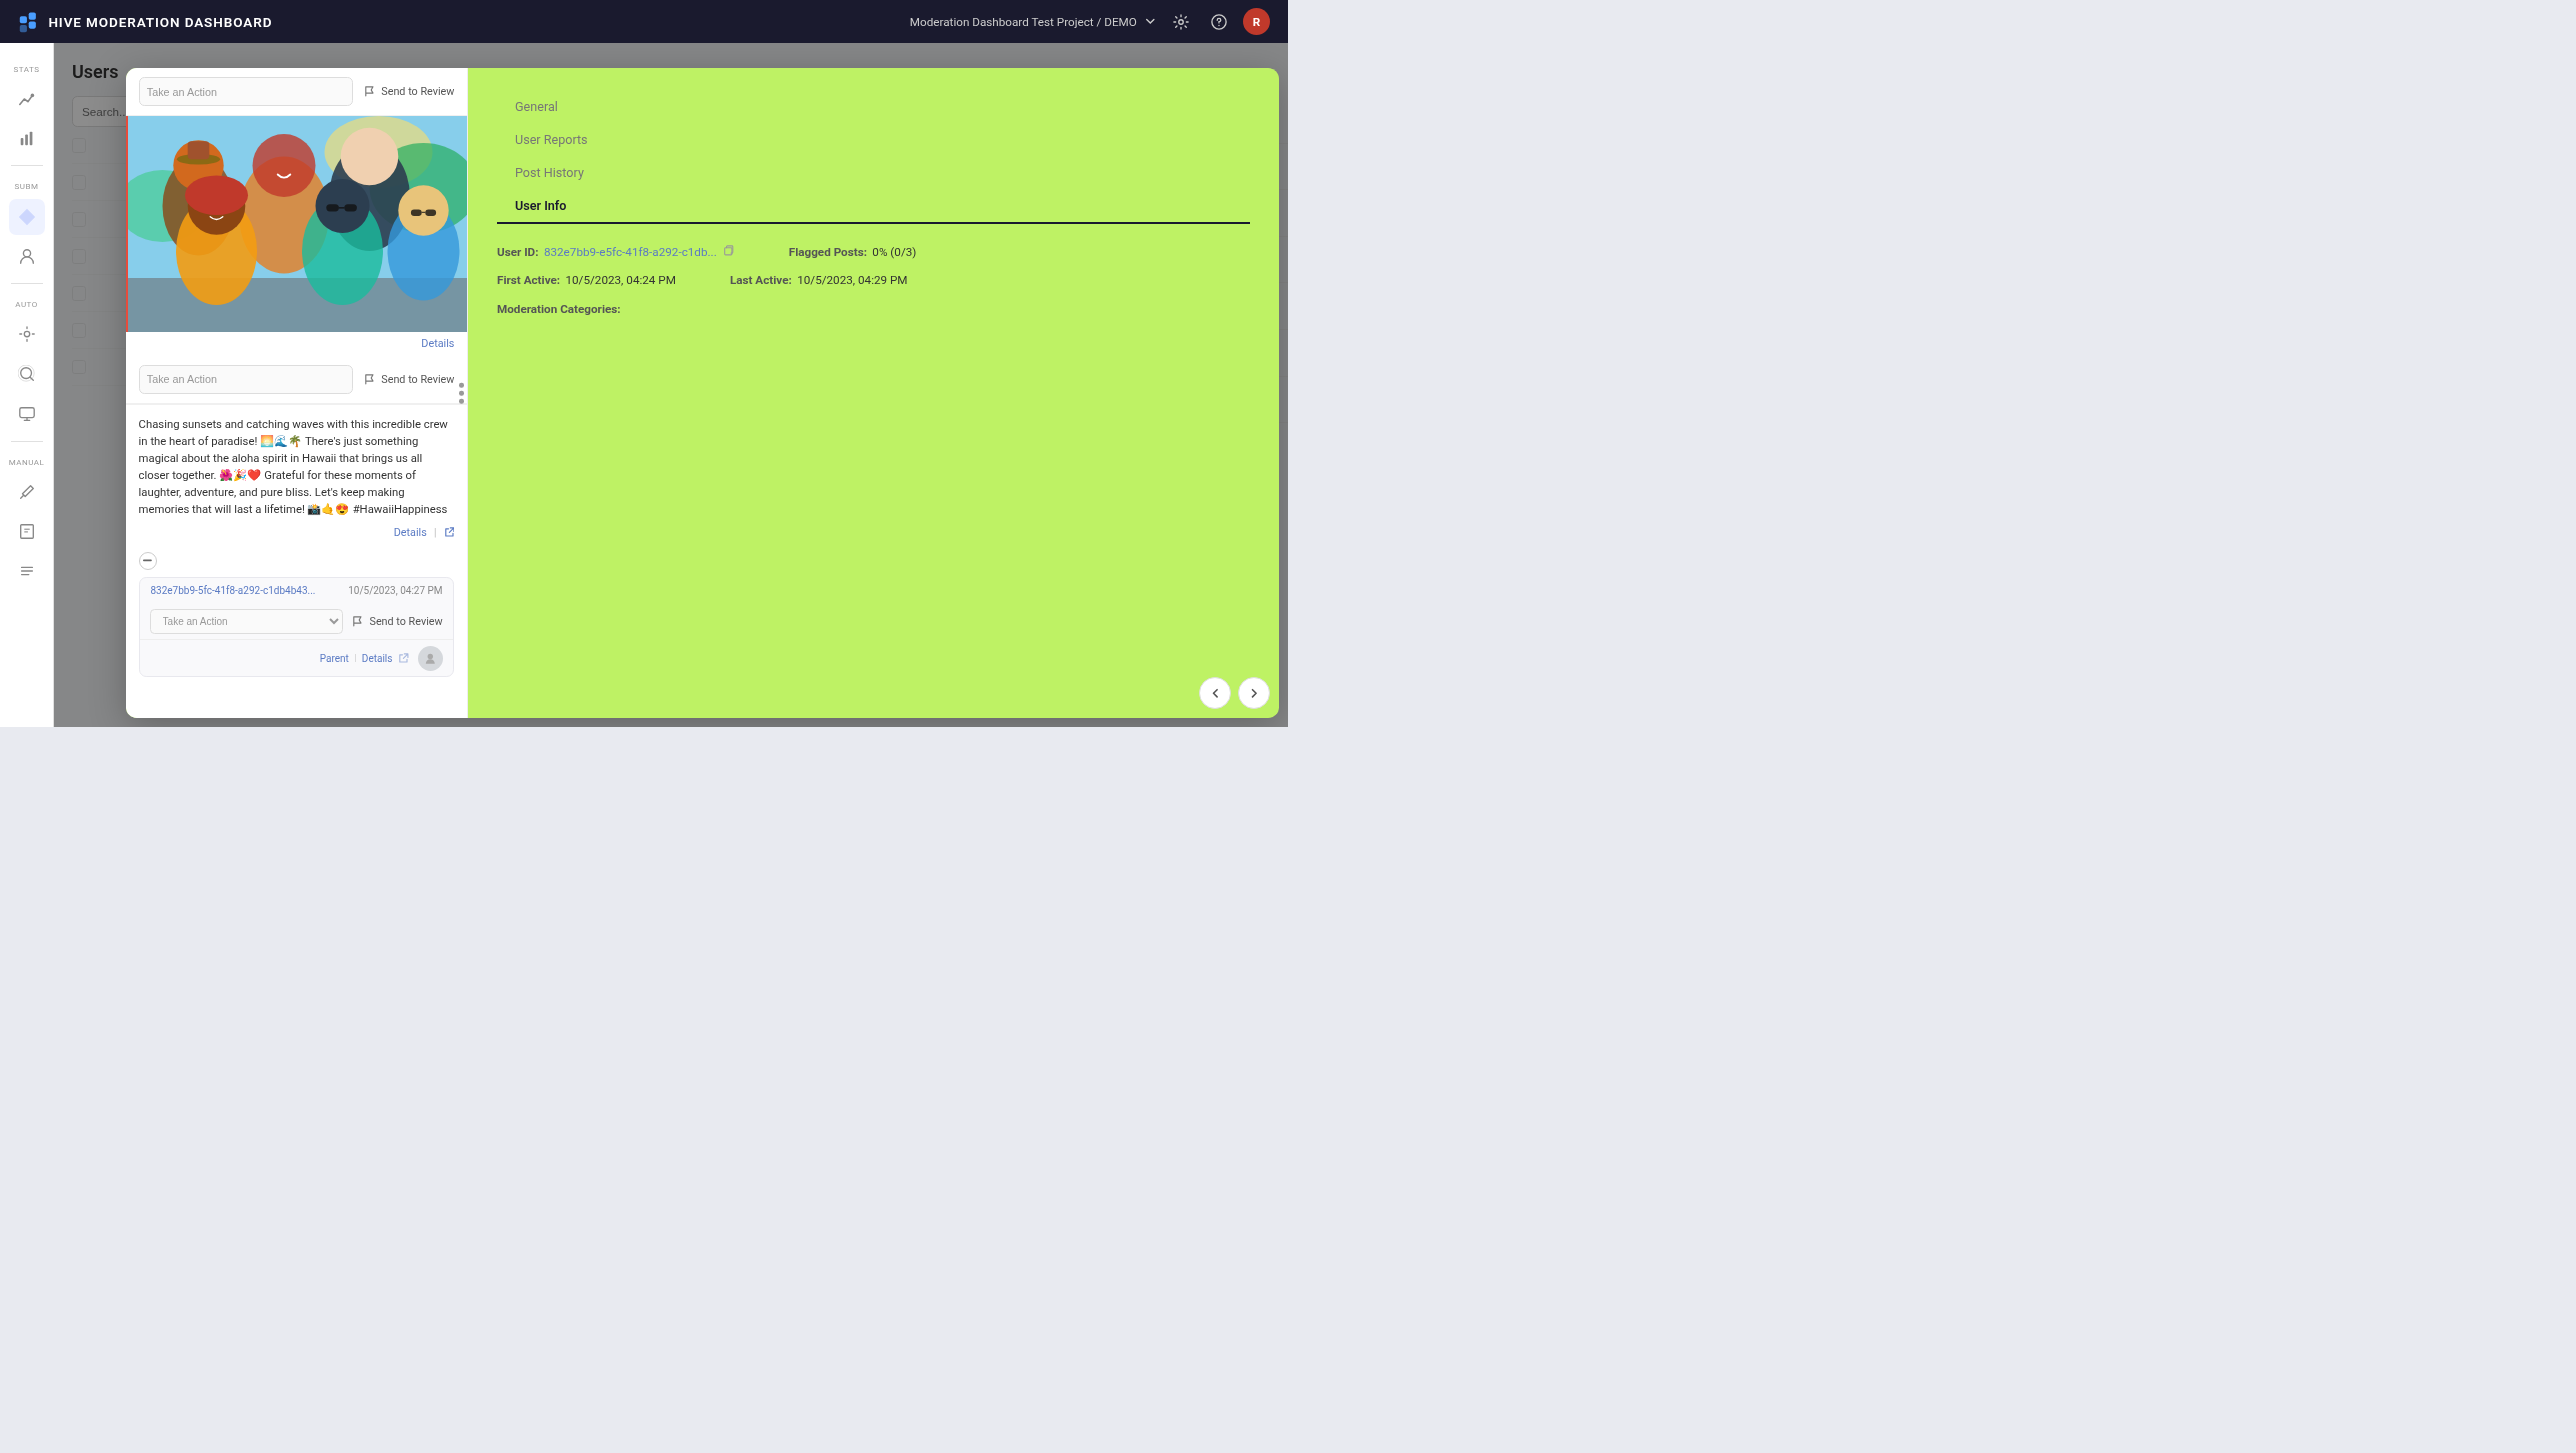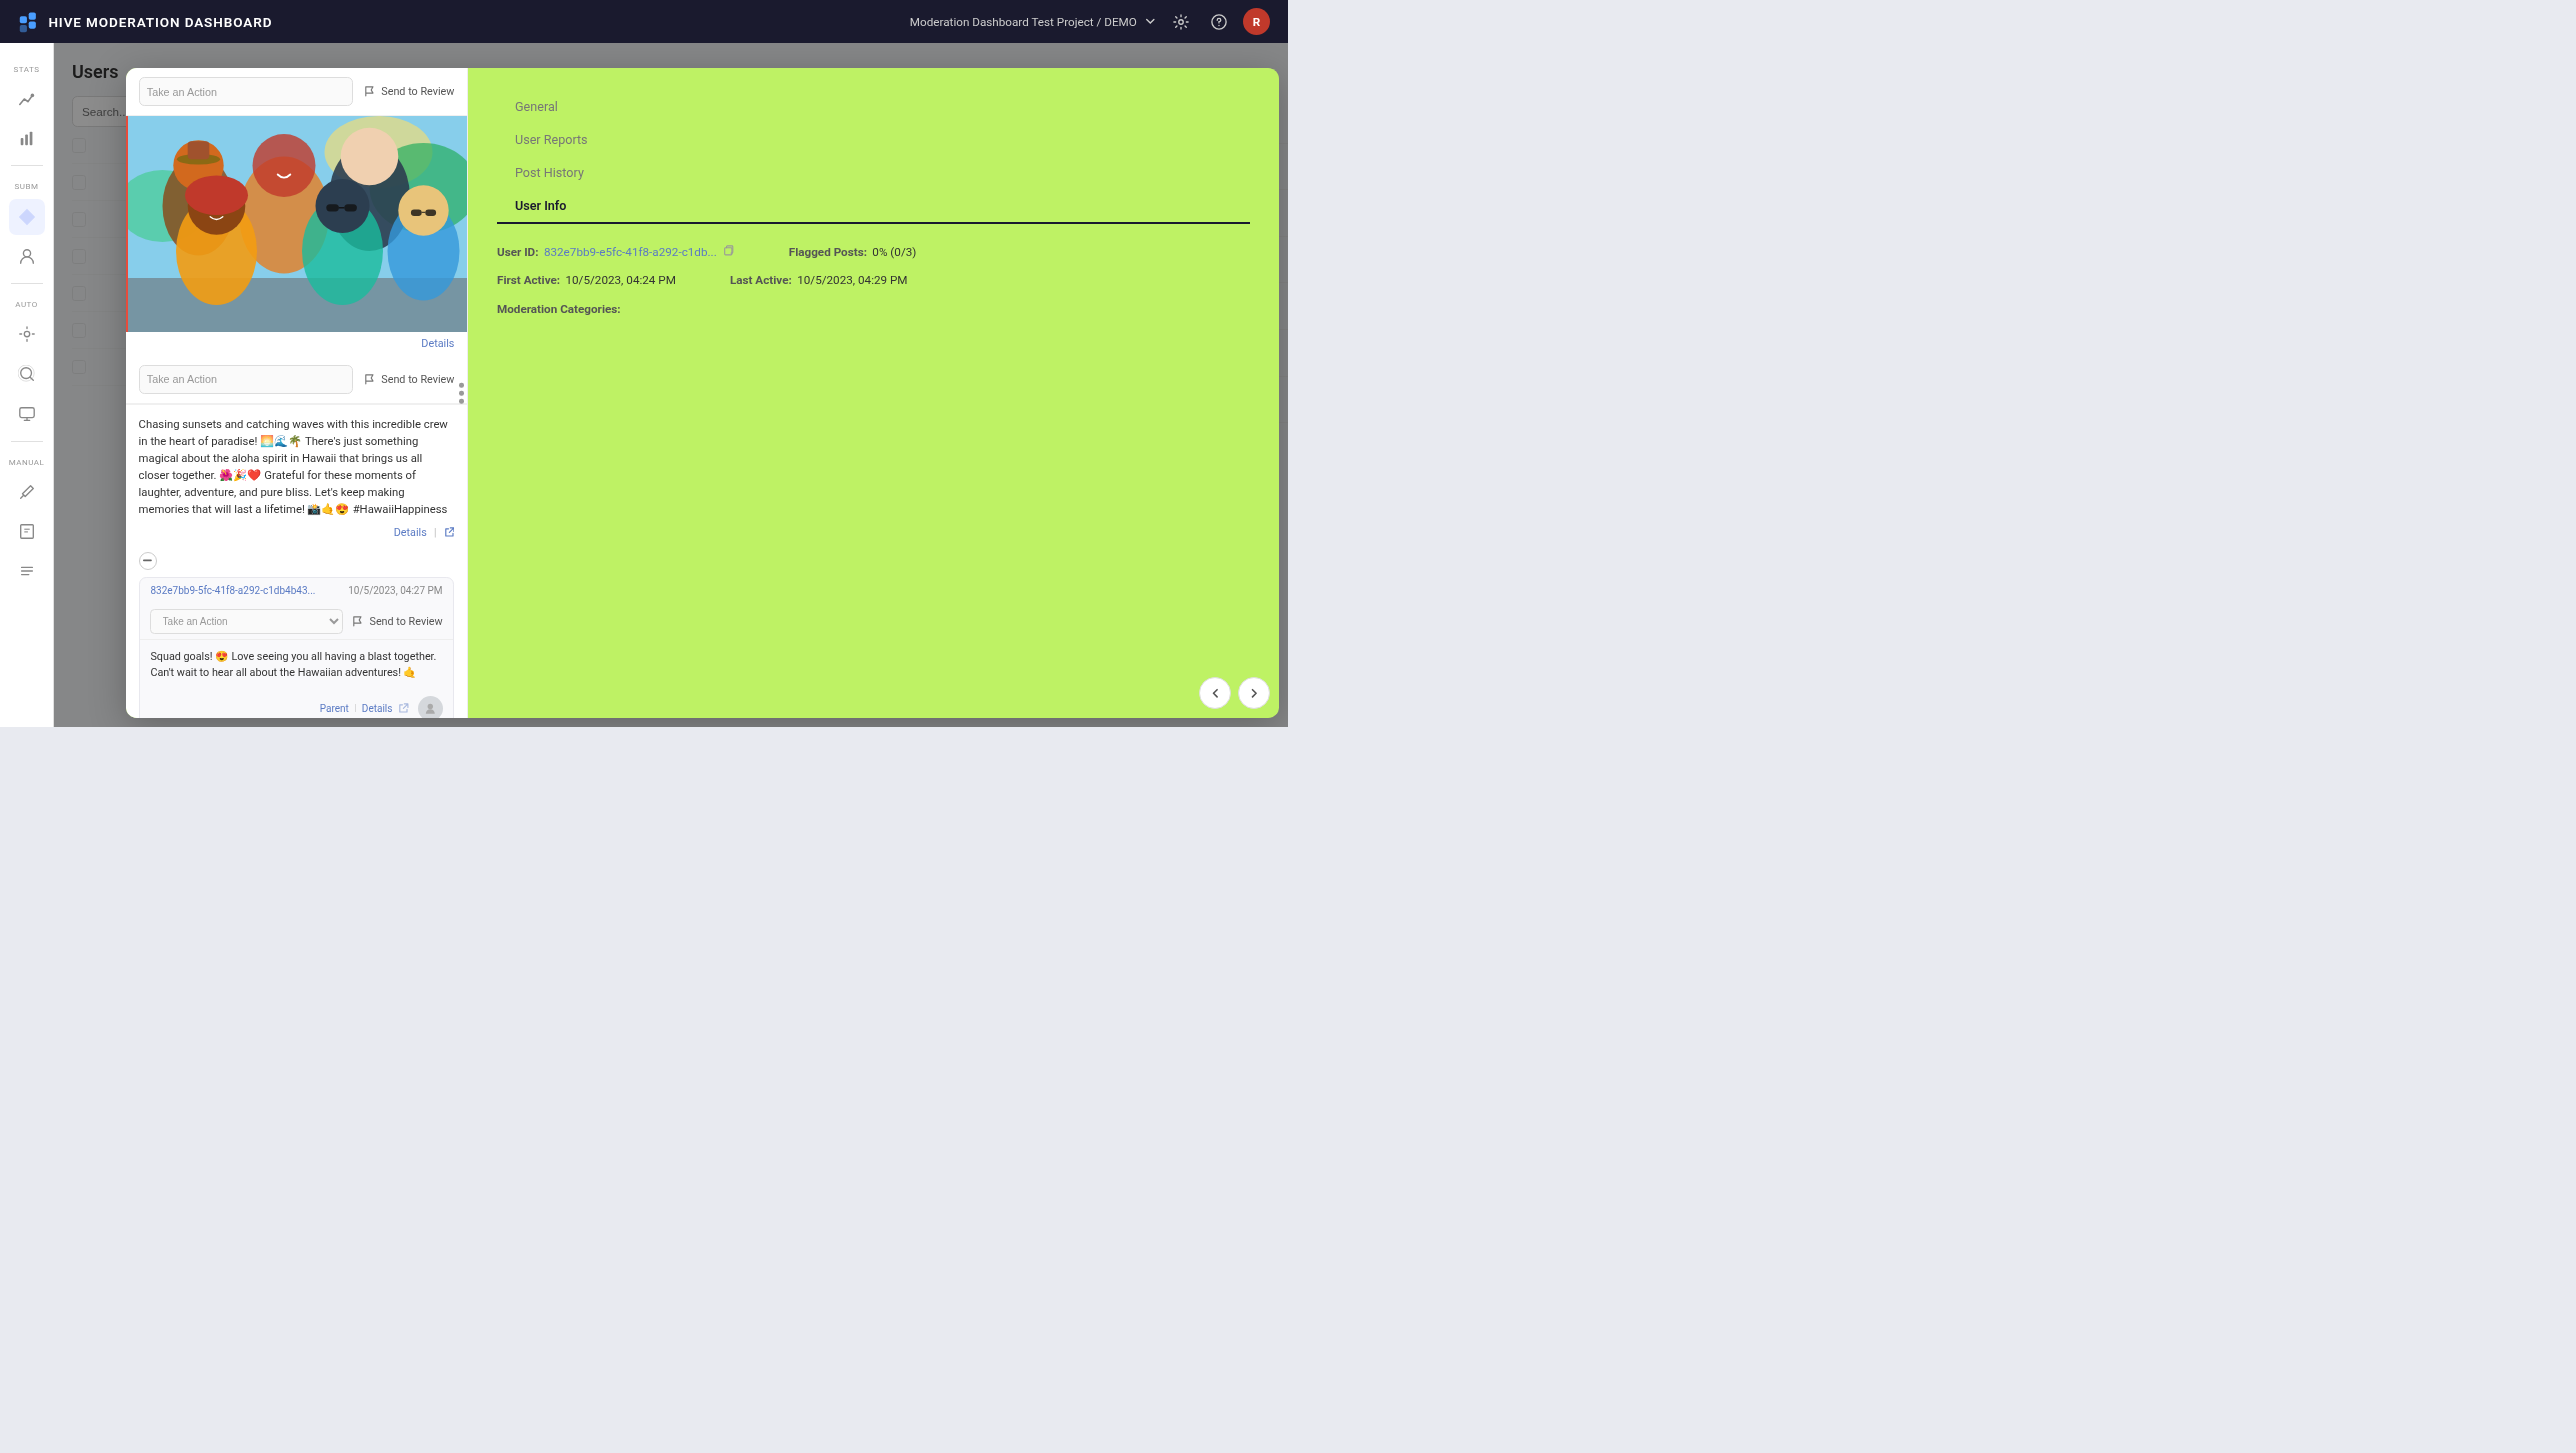--- a/index.html
+++ b/index.html
@@ -499,21 +499,20 @@
                 <select class="comment-action-select">
                   <option>Take an Action</option>
                 </select>
                 <div class="send-review-btn" style="margin-left:9px">
                   <svg width="10.8" height="10.8" viewBox="0 0 14 14" fill="none">
                     <path d="M2 2v10M2 2h8l-2 3.5 2 3.5H2" stroke="#777" stroke-width="1.3" stroke-linecap="round" stroke-linejoin="round"></path>
                   </svg>
                   <span>Send to Review</span>
                 </div>
               </div>
-              <div class="comment-text">Squad goals! 😍 Love seeing you all having a blast together. Can't wait to hear all about the Hawaiian adventures! 🤙</div>
               <div class="comment-footer">
                 <span class="comment-footer-link">Parent</span>
                 <span style="color:#ccc;font-size:9px">|</span>
                 <span class="comment-footer-link">Details</span>
                 <svg width="10.8" height="10.8" viewBox="0 0 12 12" fill="none" style="opacity:0.5">
                   <path d="M5 2H2v8h8V7M7 1h4v4M11 1L6 6" stroke="#5b7bc4" stroke-width="1.3" stroke-linecap="round" stroke-linejoin="round"></path>
                 </svg>
 
                 <div style="width:25px;height:25px;border-radius:50%;background:#d5d8dc;display:flex;align-items:center;justify-content:center;margin-left:3.6px">
                   <svg width="12.6" height="12.6" viewBox="0 0 14 14" fill="none">

